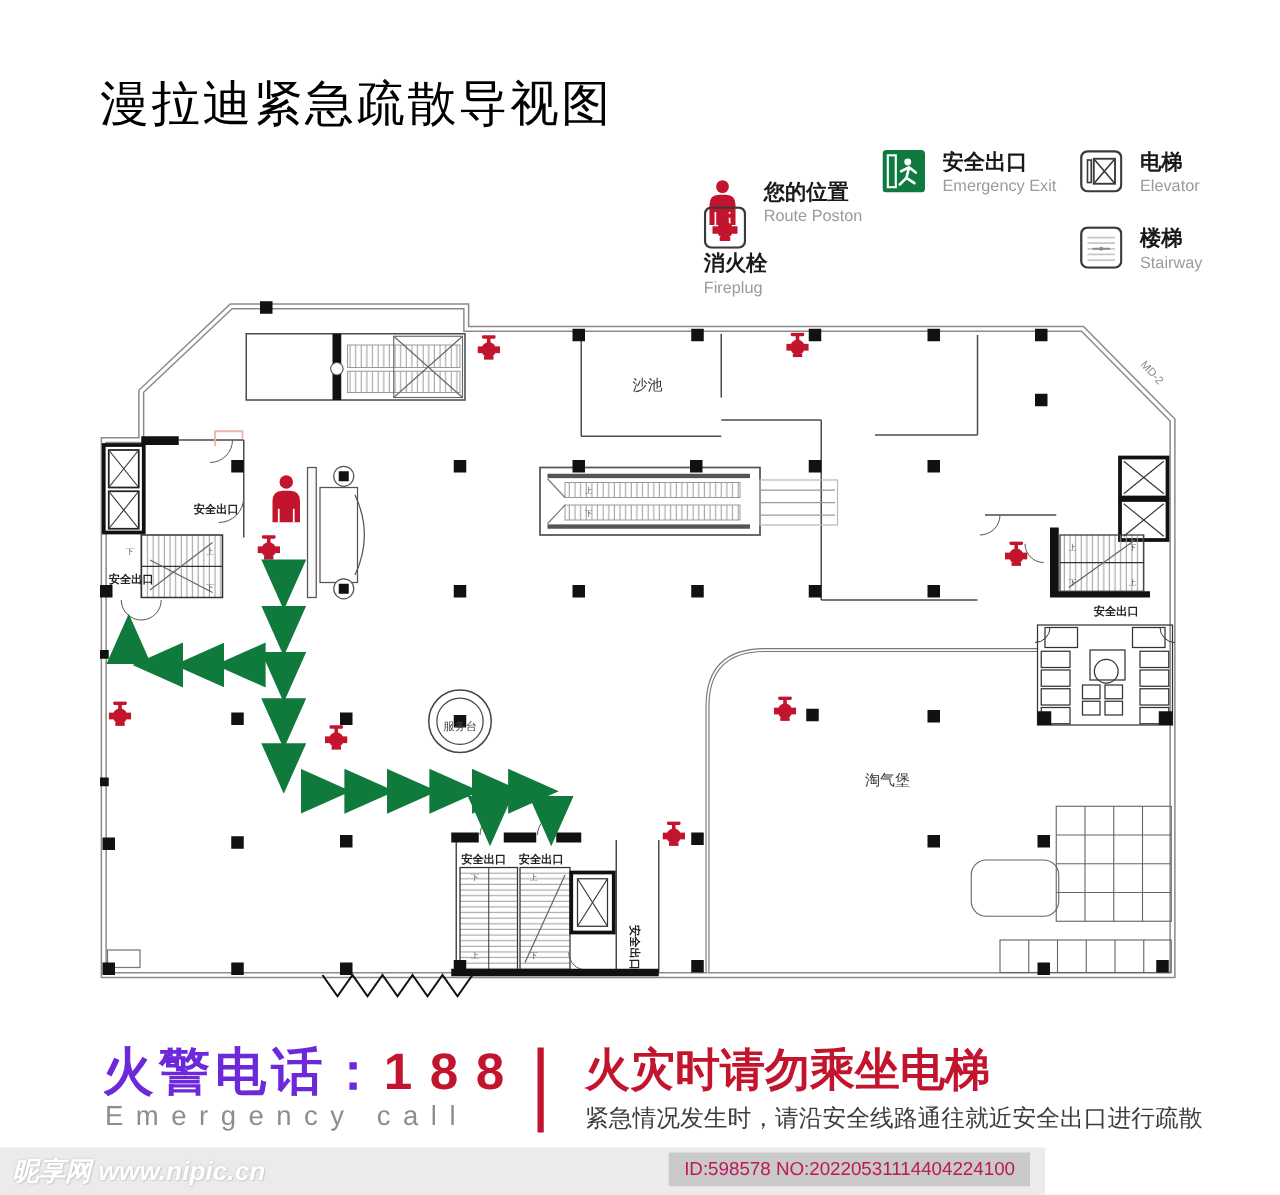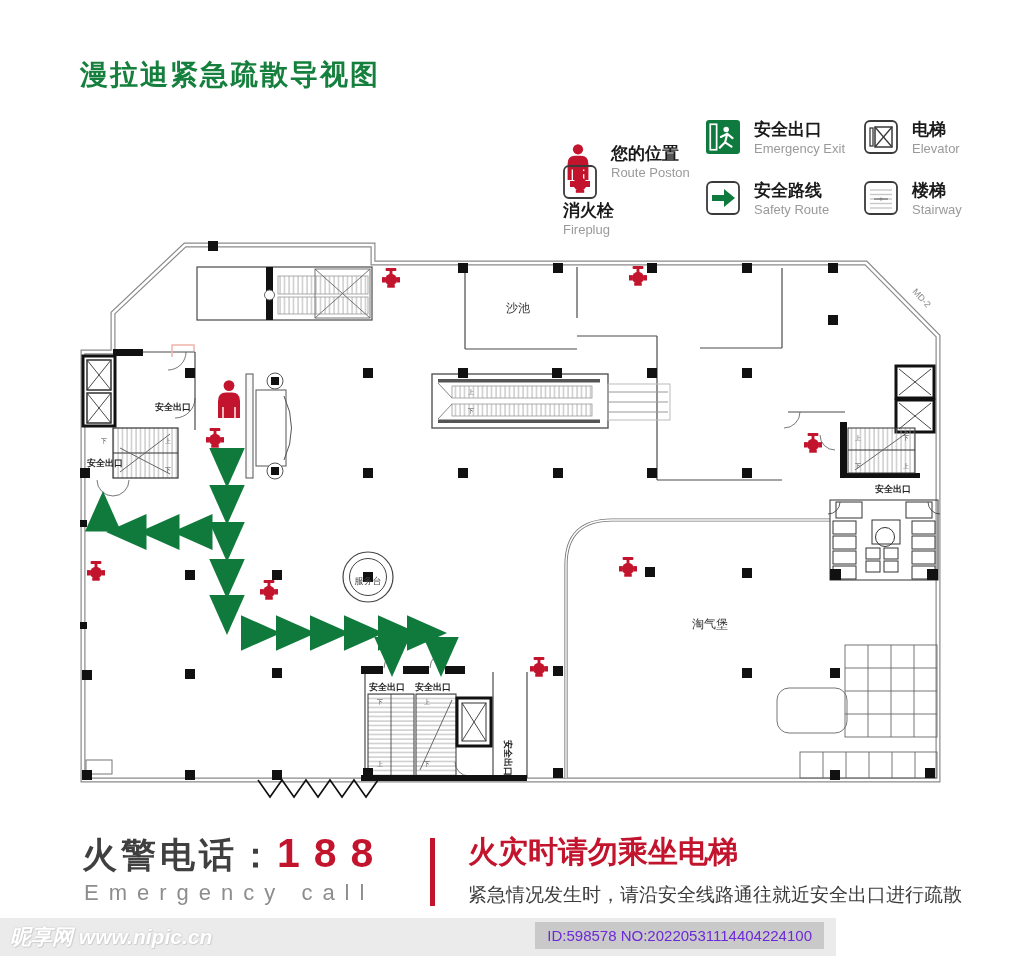--- a/index.html
+++ b/index.html
@@ -2,49 +2,49 @@
 <html><head>
 <meta charset="utf-8">
 <style>
   html,body{margin:0;padding:0;}
   body{
     width:1024px;height:956px;position:relative;background:#ffffff;
     font-family:"Liberation Sans", sans-serif;overflow:hidden;
   }
   
   .page-title{
-    position:absolute;left:80px;top:56px;font-size:28px;font-weight:700;
-    color:#15803d;letter-spacing:2px;
+    position:absolute;left:80px;top:56px;font-size:39px;font-weight:400;
+    color:#000000;letter-spacing:2px;
   }
   
   .legend{position:absolute;left:563px;top:120px;width:430px;height:115px;}
   .lg-item{position:absolute;display:flex;align-items:flex-start;}
   .lg-icon{width:36px;height:36px;flex:0 0 36px;margin-right:12px;}
   .lg-zh{font-size:17px;font-weight:800;color:#1a1a1a;line-height:20px;}
   .lg-en{font-size:13px;color:#9a9a9a;line-height:17px;}
   
   .phone-line{position:absolute;left:82px;top:830px;white-space:nowrap;}
-  .phone-label{font-size:35px;font-weight:900;color:#404040;letter-spacing:4px;}
+  .phone-label{font-size:41px;font-weight:900;color:#6d28d9;letter-spacing:4px;}
   .phone-number{font-size:41px;font-weight:900;color:#c3142e;letter-spacing:14px;}
   .phone-en{
     position:absolute;left:84px;top:880px;font-size:22px;color:#8d8d8d;
     letter-spacing:10px;white-space:nowrap;
   }
   .divider{position:absolute;left:430px;top:838px;width:5px;height:68px;background:#c3142e;}
-  .warn-title{position:absolute;left:468px;top:832px;font-size:30px;font-weight:900;color:#c3142e;white-space:nowrap;}
+  .warn-title{position:absolute;left:468px;top:832px;font-size:36px;font-weight:900;color:#c3142e;white-space:nowrap;}
   .warn-text{position:absolute;left:468px;top:882px;font-size:19px;color:#3d3d3d;white-space:nowrap;}
   
   .wm-bar{position:absolute;left:0;bottom:0;width:836px;height:38px;background:#ebebeb;}
   .wm-logo{
     position:absolute;left:10px;top:5px;font-size:21px;font-weight:900;font-style:italic;
     color:#ffffff;text-shadow:0 0 2px #c2c2c2,1px 1px 0 #d5d5d5;white-space:nowrap;
   }
   .wm-id{
     position:absolute;right:12px;top:4px;height:27px;line-height:27px;background:#c9c9c9;
-    color:#6d28d9;font-size:15px;padding:0 12px;white-space:nowrap;
+    color:#be185d;font-size:15px;padding:0 12px;white-space:nowrap;
   }
   
   .plan{position:absolute;left:0;top:0;width:1024px;height:956px;}
   .t-exit{font-size:9px;font-weight:700;fill:#222;}
   .t-room{font-size:12px;fill:#333;}
   .t-tiny{font-size:6px;fill:#444;}
   .t-md{font-size:9px;fill:#8a8a8a;}
 </style>
 </head>
 <body>
@@ -402,32 +402,20 @@
             <rect x="5.8" y="18.6" width="8.4" height="3.2" fill="#c3142e"></rect>
           </g>
         </svg>
     </div>
     <div class="lg-txt">
         <div class="lg-zh">消火栓</div>
     <div class="lg-en">Fireplug</div>
       </div>
   </div>
 
-  <div class="lg-item" style="left:143px;top:61px;">
-    <div class="lg-icon">
-      <svg viewBox="0 0 34 34" width="34" height="34">
-          <rect x="1" y="1" width="32" height="32" rx="5" fill="none" stroke="#3a3a3a" stroke-width="1.8"></rect>
-          <path d="M6,14 H18 V8 L29,17 L18,26 V20 H6 Z" fill="#0e7a3d"></path>
-        </svg>
-    </div>
-    <div class="lg-txt">
-        <div class="lg-zh">安全路线</div>
-    <div class="lg-en">Safety Route</div>
-      </div>
-  </div>
 
   <div class="lg-item" style="left:301px;top:61px;">
     <div class="lg-icon">
       <svg viewBox="0 0 34 34" width="34" height="34">
           <rect x="1" y="1" width="32" height="32" rx="5" fill="none" stroke="#3a3a3a" stroke-width="1.8"></rect>
           <g stroke="#c7c7c7" stroke-width="1.4">
             <line x1="6" y1="9" x2="28" y2="9"></line>
             <line x1="6" y1="13.5" x2="28" y2="13.5"></line>
             <line x1="6" y1="18" x2="28" y2="18"></line>
             <line x1="6" y1="22.5" x2="28" y2="22.5"></line>

